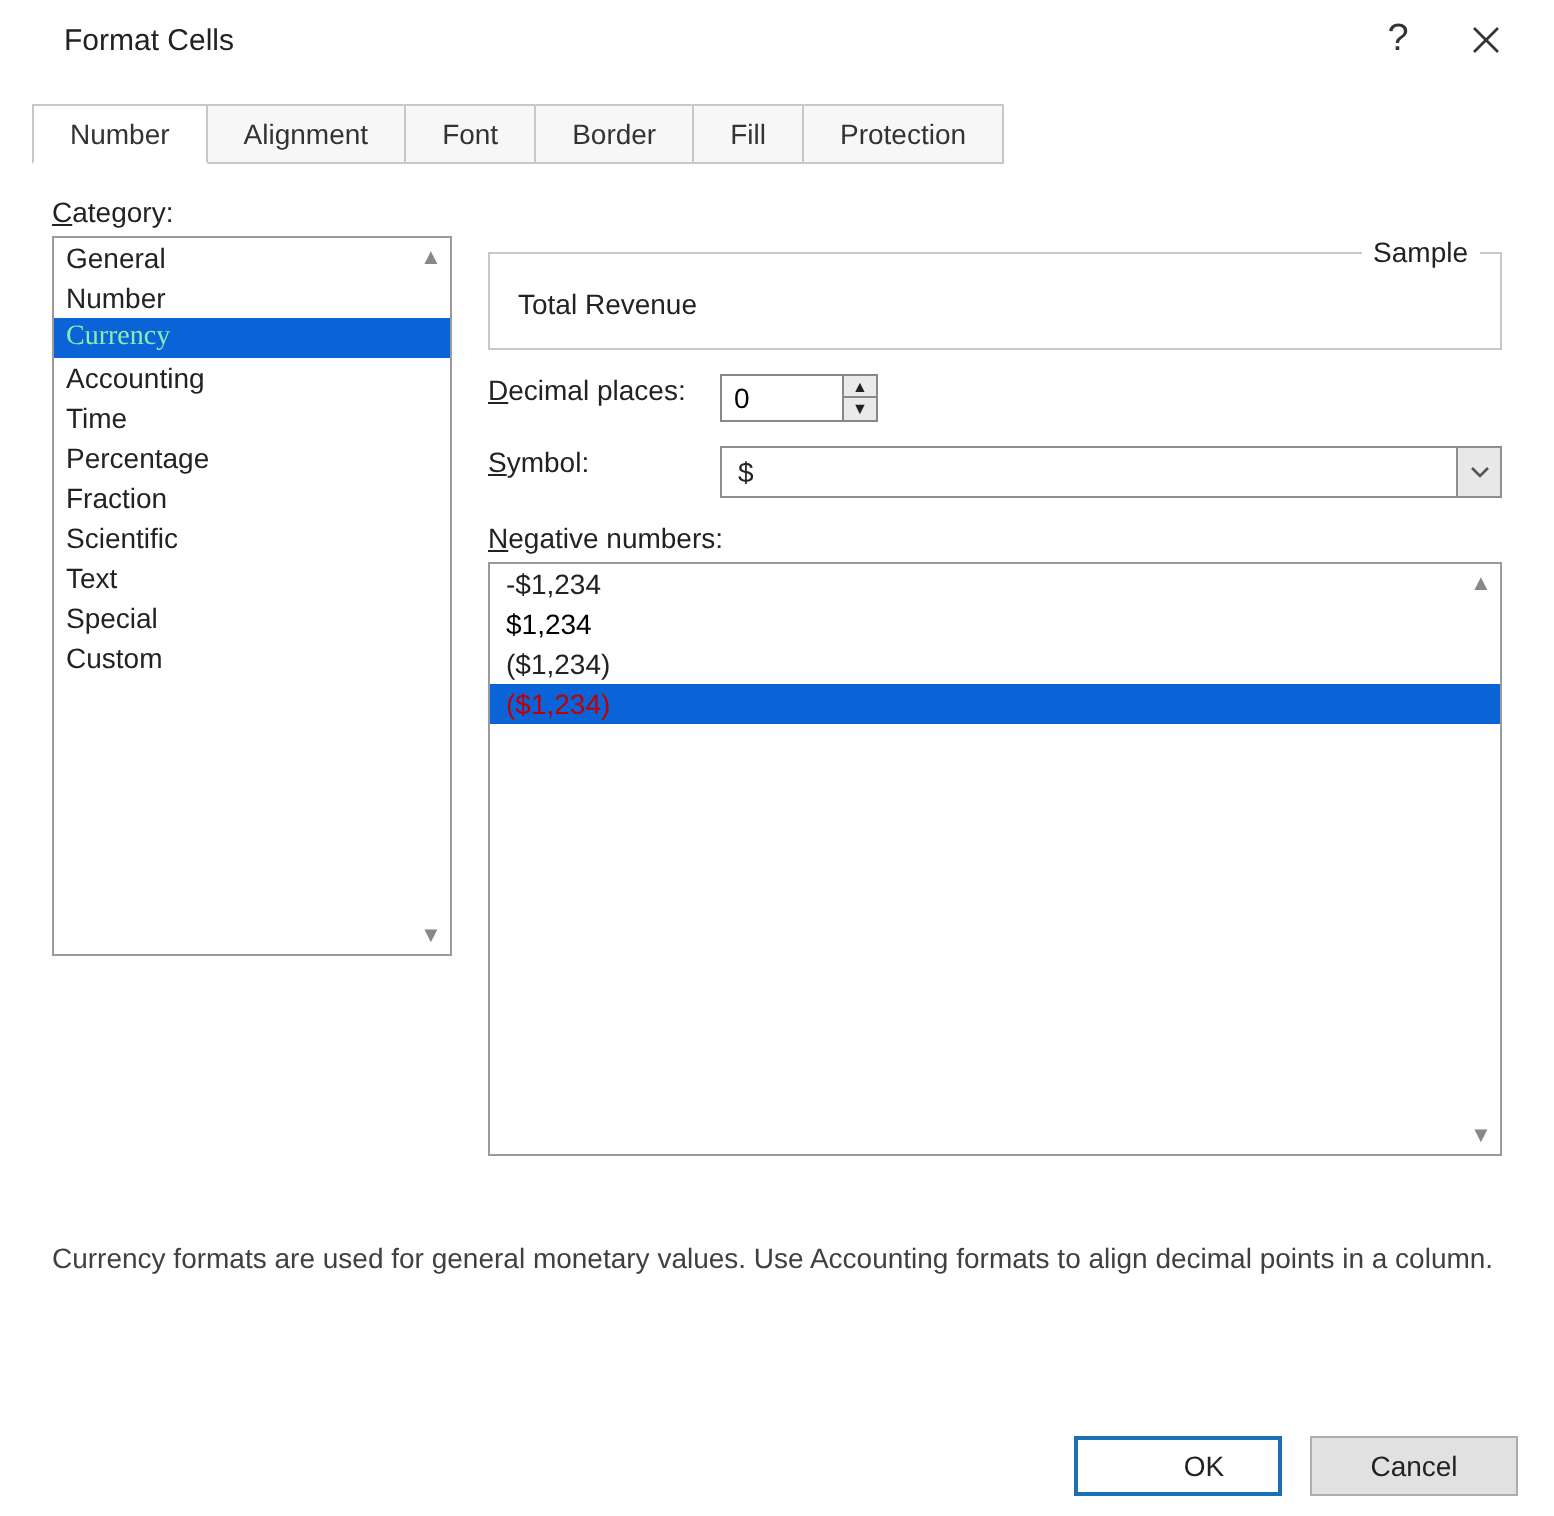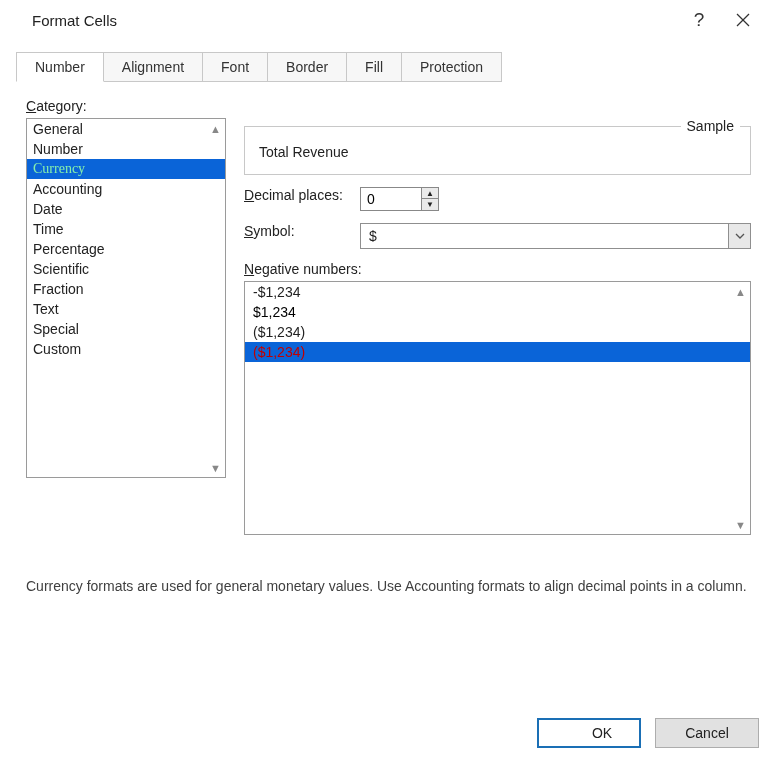--- a/index.html
+++ b/index.html
@@ -142,21 +142,21 @@
   .select .value { padding:0 8px; flex:1; }
   .select .dd-btn {
     width:22px; height:100%;
     border-left:1px solid #8f8f8f;
     background:#e8e8e8;
     display:flex; align-items:center; justify-content:center;
   }
   .neg-label { margin: 4px 0 4px 0; }
   .neg-list {
     border:1px solid #9a9a9a;
-    height: 254px;
+    height: 297px;
     background:#fff;
     position:relative;
     overflow:hidden;
   }
   .neg-list .nitem {
     padding: 0 8px;
     line-height:20px;
     cursor:default;
   }
   .neg-list .red { color:#000000; }
@@ -228,25 +228,24 @@
     <div class="cat-label">
       <span class="underline">C</span><span>ategory:</span>
     </div>
 
     <div class="columns">
       <div class="category-list" id="catList">
         <div class="item">General</div>
           <div class="item">Number</div>
           <div class="item selected">Currency</div>
           <div class="item">Accounting</div>
-          <div class="item">Date</div>
           <div class="item">Time</div>
           <div class="item">Percentage</div>
+          <div class="item">Fraction</div>
           <div class="item">Scientific</div>
-          <div class="item">Fraction</div>
           <div class="item">Text</div>
           <div class="item">Special</div>
           <div class="item">Custom</div>
           <div class="cat-scroll">
           <div class="arrow">▲</div>
           <div class="arrow">▼</div>
         </div>
       </div>
 
       <div class="right-col">

